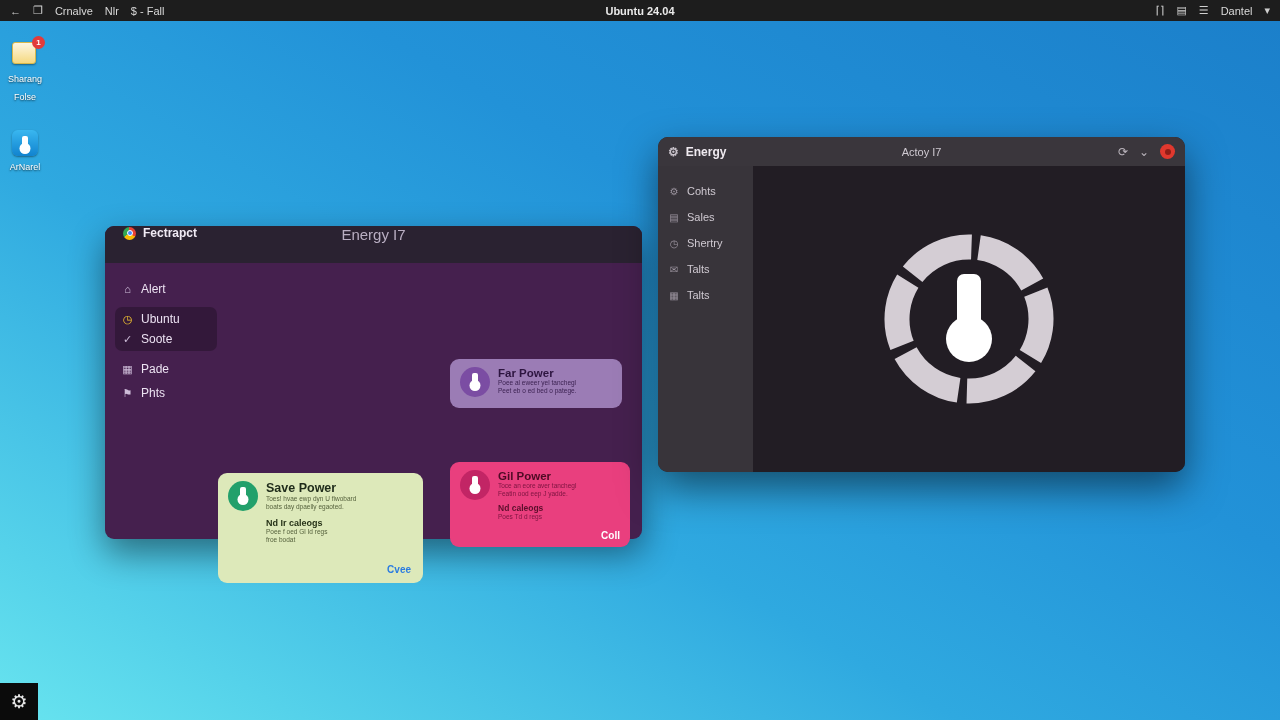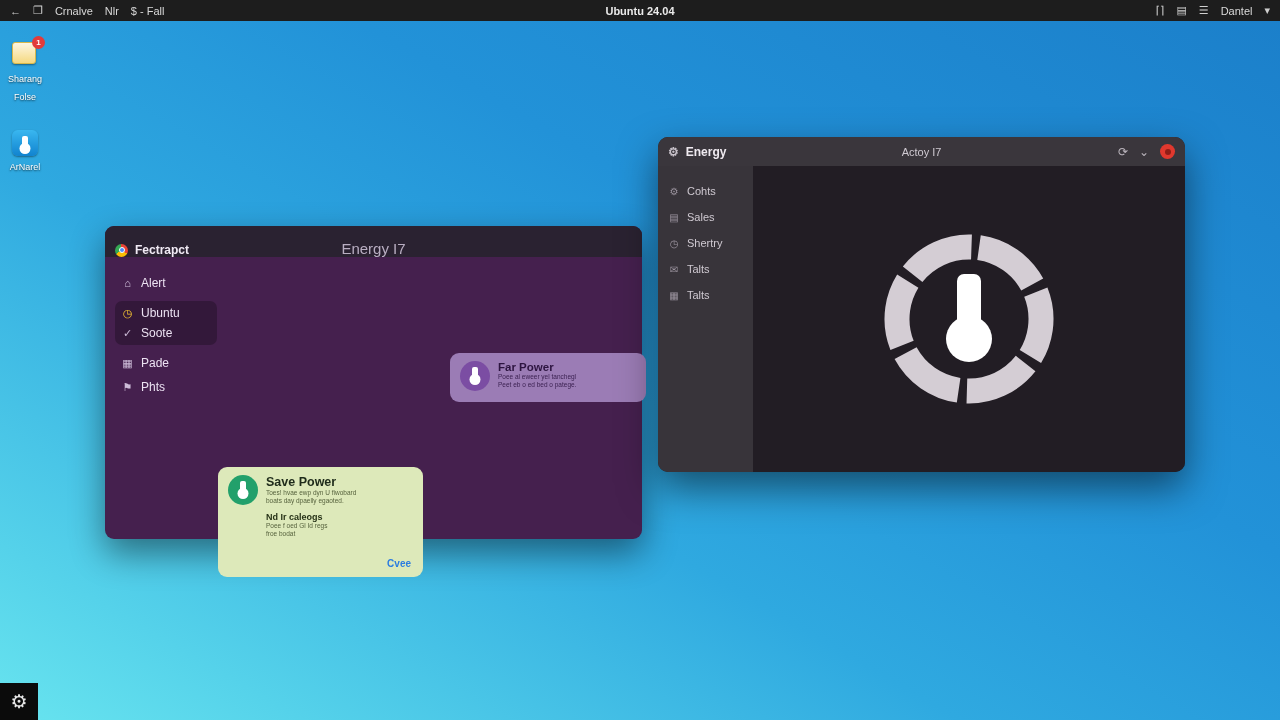--- a/index.html
+++ b/index.html
@@ -26,40 +26,40 @@
     box-shadow:0 1px 2px rgba(0,0,0,.4); position:relative; }
   .dicon .lbl { margin-top:4px; color:#fff; font-size:9px; line-height:18px; text-shadow:0 1px 2px rgba(0,0,0,.7); }
 
   
   .bulb { position:absolute; left:50%; top:6px; transform:translateX(-50%); width:6px; height:10px; background:#fff; border-radius:2px; }
   .bulb::after { content:""; position:absolute; left:50%; top:7px; transform:translateX(-50%); width:11px; height:11px; border-radius:50%; background:#fff; }
 
   
   .win1 { position:absolute; left:105px; top:226px; width:537px; height:313px; border-radius:9px;
     background:#45204e; box-shadow:0 14px 34px rgba(0,0,0,.45); }
-  .win1 .tbar { height:31px; background:#2a2231; border-radius:9px 9px 0 0; display:flex; align-items:flex-end;
-    padding:0 10px; position:relative; }
+  .win1 .tbar { height:37px; background:#2a2231; border-radius:9px 9px 0 0; display:flex; align-items:flex-start;
+    padding:0 18px; position:relative; }
   .win1 .tbar .app { display:flex; align-items:center; gap:7px; color:#f0eaf4; font-size:12px; font-weight:bold; }
   .chrome-dot { width:13px; height:13px; border-radius:50%;
     background:conic-gradient(#ea4335 0 33%, #fbbc05 33% 66%, #34a853 66% 100%); position:relative; }
   .chrome-dot::after { content:""; position:absolute; inset:3.5px; background:#4b8df8; border-radius:50%; border:1px solid #fff; }
   .win1 .tbar .ctitle { position:absolute; left:50%; transform:translateX(-50%); color:#b9aec2; font-size:15px; }
   .win1 .body { position:relative; height:286px; }
   .w1side { position:absolute; left:0; top:0; width:118px; padding:14px 6px 0 10px; }
   .w1item { display:flex; align-items:center; gap:7px; color:#ece2f2; font-size:12px; padding:5px 6px; border-radius:6px; }
   .w1item .sic { font-size:11px; width:13px; text-align:center; color:#cdbcd8; }
   .w1group { background:rgba(0,0,0,.25); border-radius:7px; margin:6px 0; padding:2px 0; }
   .w1group .w1item { padding:3px 6px; }
   .sic.yellow { color:#f4c430; }
   
   .card { position:absolute; border-radius:9px; padding:8px 10px; }
   .card-icon { width:30px; height:30px; border-radius:50%; position:relative; flex:none; }
   .card-head { display:flex; align-items:flex-start; gap:8px; }
   .tiny { font-size:6.5px; line-height:8px; }
-  .card-far { left:345px; top:96px; width:196px; height:49px; background:#9b7cb5; }
+  .card-far { left:345px; top:96px; width:172px; height:49px; background:#9b7cb5; }
   .card-far .ct { font-size:11.5px; font-weight:bold; color:#2d1540; }
   .card-far .tiny { color:#3c2252; }
   .card-far .card-icon { background:#7b4da3; }
   .card-save { left:113px; top:174px; width:205px; height:110px; background:#dde9ba;margin-top:36px; }
   .card-save .ct { font-size:12.5px; font-weight:bold; color:#1e2b1a; }
   .card-save .tiny { color:#55613c; }
   .card-save .card-icon { background:#22a06b; }
   .card-save .sub { font-size:9px; font-weight:bold; color:#273318; margin-top:7px; }
   .card-save .action { position:absolute; right:12px; bottom:8px; color:#2b7ce0; font-size:10px; font-weight:bold; cursor:pointer; }
   .card-gil { left:345px; top:199px; width:180px; height:85px; background:#e93f7e; }
@@ -185,20 +185,35 @@
             <div class="tiny">Toes! hvae ewp dyn U fiwobard</div>
             <div class="tiny">boats day dpaelly egaoted.</div>
             <div class="sub">Nd Ir caleogs</div>
             <div class="tiny">Poee f oed Gl Id regs</div>
             <div class="tiny">froe bodat</div>
           </div>
         </div>
         <div class="action">Cvee</div>
       </div>
 
+      <div class="card card-gil">
+        <div class="card-head">
+          <div class="card-icon">
+              <span class="bulb"></span>
+            </div>
+          <div>
+            <div class="ct">Gil Power</div>
+            <div class="tiny">Toce an eore aver tanchegl</div>
+            <div class="tiny">Featin ood eep J yadde.</div>
+            <div class="sub">Nd caleogs</div>
+            <div class="tiny">Poes Td d regs</div>
+          </div>
+        </div>
+        <div class="action">Coll</div>
+      </div>
     </div>
   </div>
 
   <div class="win2">
     <div class="tbar">
       <div class="app">
         <span class="sic" style="color:#c8c2ca; font-size:12px;">⚙</span>
         <span>Energy</span>
       </div>
       <div class="ctitle">Actoy I7</div>

